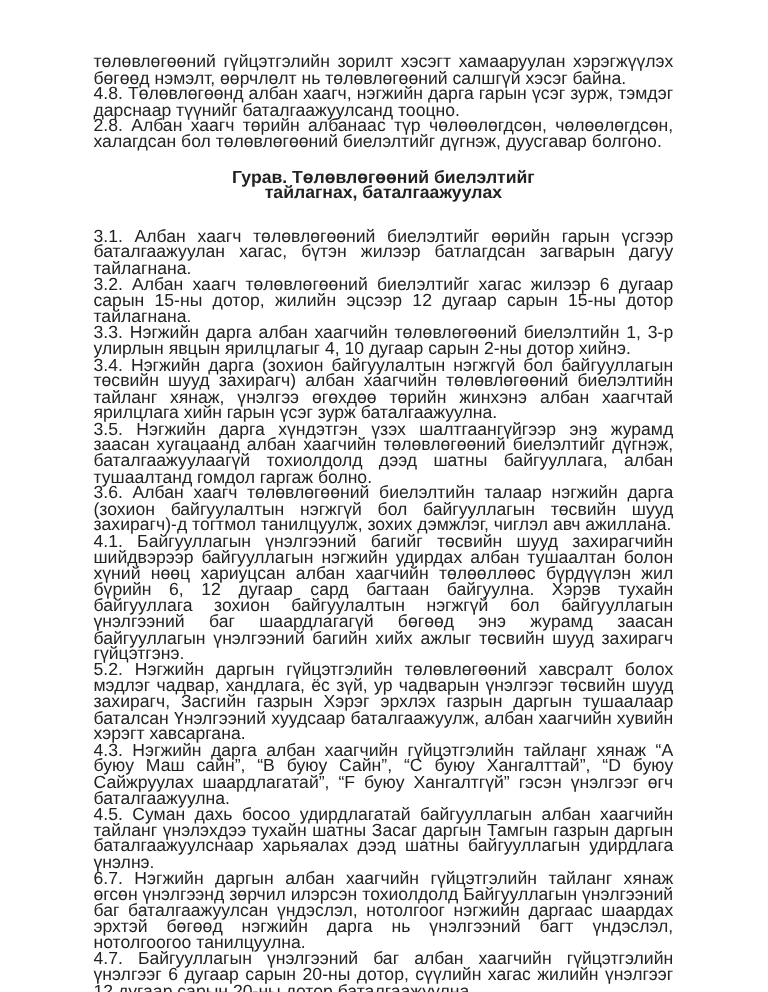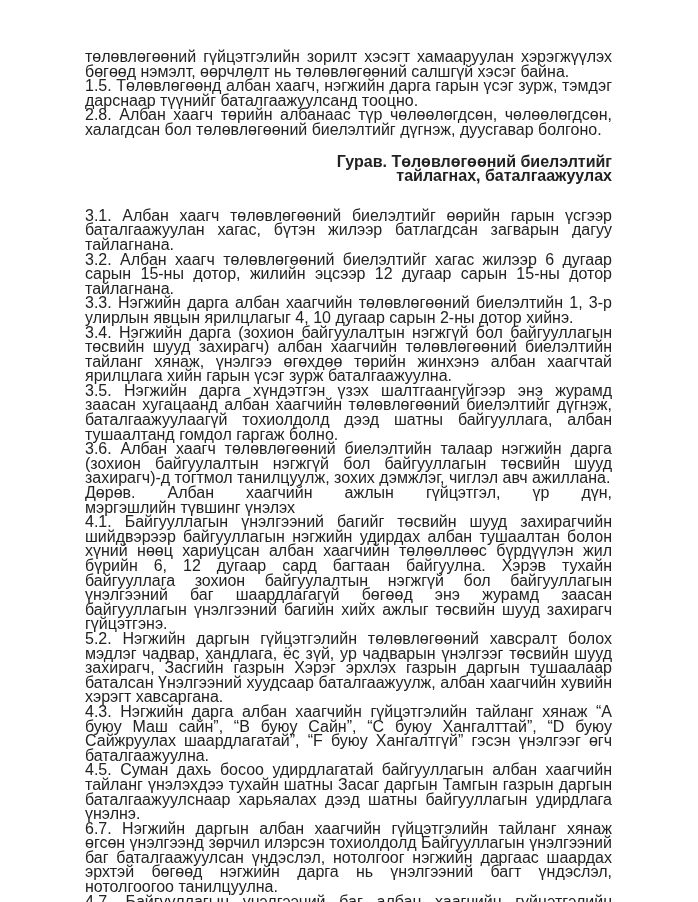--- a/index.html
+++ b/index.html
@@ -21,54 +21,50 @@
   .doc-body {
     width: 527px;
     font-size: 16px;
     line-height: 14.6px;
   }
   .para { margin: 0; }
   .para.body {
     text-align: justify;
   }
   .para.heading {
-    text-align: right;
+    text-align: center;
     font-weight: bold;
     margin: 17px 0 25px 0;
   }
   .para.spread .line.force-justify {
     text-align: justify;
     text-align-last: justify;
   }
   .para.spread .line.plain {
     text-align: left;
   }
 </style>
 </head>
 <body>
 
 <div class="page">
   <div class="doc-body" id="doc-body" style="color: rgb(34, 34, 34);">
       <div class="para body">төлөвлөгөөний гүйцэтгэлийн зорилт хэсэгт хамааруулан хэрэгжүүлэх бөгөөд нэмэлт, өөрчлөлт нь төлөвлөгөөний салшгүй хэсэг байна.</div>
-      <div class="para body">1.5. Төлөвлөгөөнд албан хаагч, нэгжийн дарга гарын үсэг зурж, тэмдэг дарснаар түүнийг баталгаажуулсанд тооцно.</div>
+      <div class="para body">4.8. Төлөвлөгөөнд албан хаагч, нэгжийн дарга гарын үсэг зурж, тэмдэг дарснаар түүнийг баталгаажуулсанд тооцно.</div>
       <div class="para body">2.8. Албан хаагч төрийн албанаас түр чөлөөлөгдсөн, чөлөөлөгдсөн, халагдсан бол төлөвлөгөөний биелэлтийг дүгнэж, дуусгавар болгоно.</div>
       <div class="para heading">
         <div class="line plain">Гурав. Төлөвлөгөөний биелэлтийг</div>
         <div class="line plain">тайлагнах, баталгаажуулах</div>
       </div>
       <div class="para body">3.1. Албан хаагч төлөвлөгөөний биелэлтийг өөрийн гарын үсгээр баталгаажуулан хагас, бүтэн жилээр батлагдсан загварын дагуу тайлагнана.</div>
       <div class="para body">3.2. Албан хаагч төлөвлөгөөний биелэлтийг хагас жилээр 6 дугаар сарын  15-ны дотор, жилийн эцсээр 12 дугаар сарын 15-ны дотор тайлагнана.</div>
       <div class="para body">3.3. Нэгжийн дарга албан хаагчийн төлөвлөгөөний биелэлтийн 1, 3-р улирлын явцын ярилцлагыг 4, 10 дугаар сарын 2-ны дотор хийнэ.</div>
       <div class="para body">3.4. Нэгжийн дарга (зохион байгуулалтын нэгжгүй бол байгууллагын төсвийн шууд захирагч) албан хаагчийн төлөвлөгөөний биелэлтийн тайланг хянаж, үнэлгээ өгөхдөө төрийн жинхэнэ албан хаагчтай ярилцлага хийн гарын үсэг зурж баталгаажуулна.</div>
       <div class="para body">3.5. Нэгжийн дарга хүндэтгэн үзэх шалтгаангүйгээр энэ журамд заасан хугацаанд албан хаагчийн төлөвлөгөөний биелэлтийг дүгнэж, баталгаажуулаагүй тохиолдолд дээд шатны байгууллага, албан тушаалтанд гомдол гаргаж болно.</div>
       <div class="para body">3.6. Албан хаагч төлөвлөгөөний биелэлтийн талаар нэгжийн дарга (зохион байгуулалтын нэгжгүй бол байгууллагын төсвийн шууд захирагч)-д тогтмол танилцуулж, зохих дэмжлэг, чиглэл авч ажиллана.</div>
-      <div class="para spread">
-        <div class="line force-justify">Дөрөв. Албан хаагчийн ажлын гүйцэтгэл, үр дүн,</div>
-        <div class="line plain">мэргэшлийн түвшинг үнэлэх</div>
-      </div>
       <div class="para body">4.1. Байгууллагын үнэлгээний багийг төсвийн шууд захирагчийн шийдвэрээр байгууллагын нэгжийн удирдах албан тушаалтан болон хүний нөөц хариуцсан албан хаагчийн төлөөллөөс бүрдүүлэн жил бүрийн 6, 12 дугаар сард багтаан байгуулна. Хэрэв тухайн байгууллага зохион байгуулалтын нэгжгүй бол байгууллагын үнэлгээний баг шаардлагагүй бөгөөд энэ журамд заасан байгууллагын үнэлгээний багийн хийх ажлыг төсвийн шууд захирагч гүйцэтгэнэ.</div>
       <div class="para body">5.2. Нэгжийн даргын гүйцэтгэлийн төлөвлөгөөний хавсралт болох мэдлэг чадвар, хандлага, ёс зүй, ур чадварын үнэлгээг төсвийн шууд захирагч, Засгийн газрын Хэрэг эрхлэх газрын даргын тушаалаар баталсан Үнэлгээний хуудсаар баталгаажуулж, албан хаагчийн хувийн хэрэгт хавсаргана.</div>
       <div class="para body">4.3. Нэгжийн дарга албан хаагчийн гүйцэтгэлийн тайланг хянаж “А буюу Маш сайн”, “В буюу Сайн”, “С буюу Хангалттай”, “D буюу Сайжруулах шаардлагатай”,  “F буюу Хангалтгүй” гэсэн үнэлгээг өгч баталгаажуулна.</div>
       <div class="para body">4.5. Суман дахь босоо удирдлагатай байгууллагын албан хаагчийн тайланг үнэлэхдээ тухайн шатны Засаг даргын Тамгын газрын даргын баталгаажуулснаар харьяалах дээд шатны байгууллагын удирдлага үнэлнэ.</div>
       <div class="para body">6.7. Нэгжийн даргын албан хаагчийн гүйцэтгэлийн тайланг хянаж өгсөн үнэлгээнд зөрчил илэрсэн тохиолдолд Байгууллагын үнэлгээний баг баталгаажуулсан үндэслэл, нотолгоог нэгжийн даргаас шаардах эрхтэй бөгөөд нэгжийн дарга нь үнэлгээний багт үндэслэл, нотолгоогоо танилцуулна.</div>
       <div class="para body">4.7. Байгууллагын үнэлгээний баг албан хаагчийн гүйцэтгэлийн үнэлгээг 6 дугаар сарын 20-ны дотор, сүүлийн хагас жилийн үнэлгээг 12 дугаар сарын 20-ны дотор баталгаажуулна.</div>
     </div>
 </div>
 
 </body></html>

